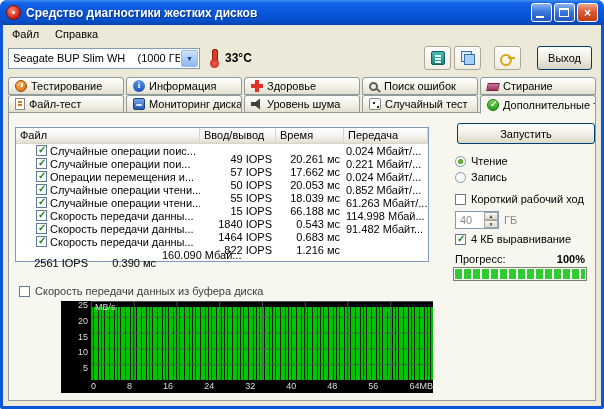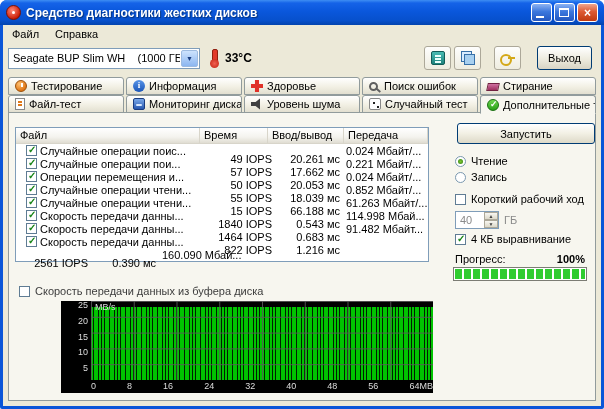--- a/index.html
+++ b/index.html
@@ -98,21 +98,21 @@
              background:#F7F6EF; border:1px solid #919B9C; z-index:2; }
 
   
   .table { position:absolute; left:6px; top:14px; width:414px; border:1px solid #7F9DB9; background:#fff; font-size:11px; }
   .thead { display:flex; }
   .th { height:16px; padding:1px 4px 0; background:linear-gradient(#FFFFFF,#F4F3EE 60%,#E0DDD2);
         border-right:1px solid #D8D5CA; border-bottom:1px solid #D8D5CA; overflow:hidden; white-space:nowrap; }
   .col0 { width:184px; } .col1 { width:76px; } .col2 { width:68px; } .col3 { flex:1; }
   .tr { display:flex; height:13px; align-items:center; }
   .td { overflow:hidden; white-space:nowrap; }
-  .td.col0 { display:flex; align-items:center; gap:3px; padding-left:10px; }
+  .td.col0 { display:flex; align-items:center; gap:3px; padding-left:20px; }
   .num { text-align:right; padding-right:4px;margin-top:17px; }
   .td.col3 { padding-left:2px; }
   .cb { width:11px; height:11px; border:1px solid #5F7C94; background:#fff; position:relative; flex:0 0 auto; display:inline-block; }
   .cb.on::after { content:"✓"; position:absolute; left:1px; top:-2px; color:#168316; font-size:10px; font-weight:bold; }
 
   .buffer-row { position:absolute; left:10px; top:172px; display:flex; align-items:center; gap:5px;
                 font-size:11px; color:#3C3C3C; }
 
   
   .chart { position:absolute; left:52px; top:188px; width:372px; height:92px; background:#000;
@@ -241,22 +241,22 @@
           <span class="icon extra-tests-icon"></span>
           <span class="tab-label">Дополнительные тесты</span>
         </div>
       </div>
 
     <div class="content">
 
       <div class="table">
         <div class="thead" id="table-header">
             <div class="th col0">Файл</div>
+            <div class="th col1">Ввод/вывод</div>
             <div class="th col2">Время</div>
-            <div class="th col1">Ввод/вывод</div>
             <div class="th col3">Передача</div>
           </div>
         <div id="table-body">
             <div class="tr">
               <div class="td col0">
                 <span class="cb on"></span>
                 <span class="cell-text">Случайные операции поис...</span>
               </div>
               <div class="td col1 num">49 IOPS</div>
               <div class="td col2 num">20.261 мс</div>

